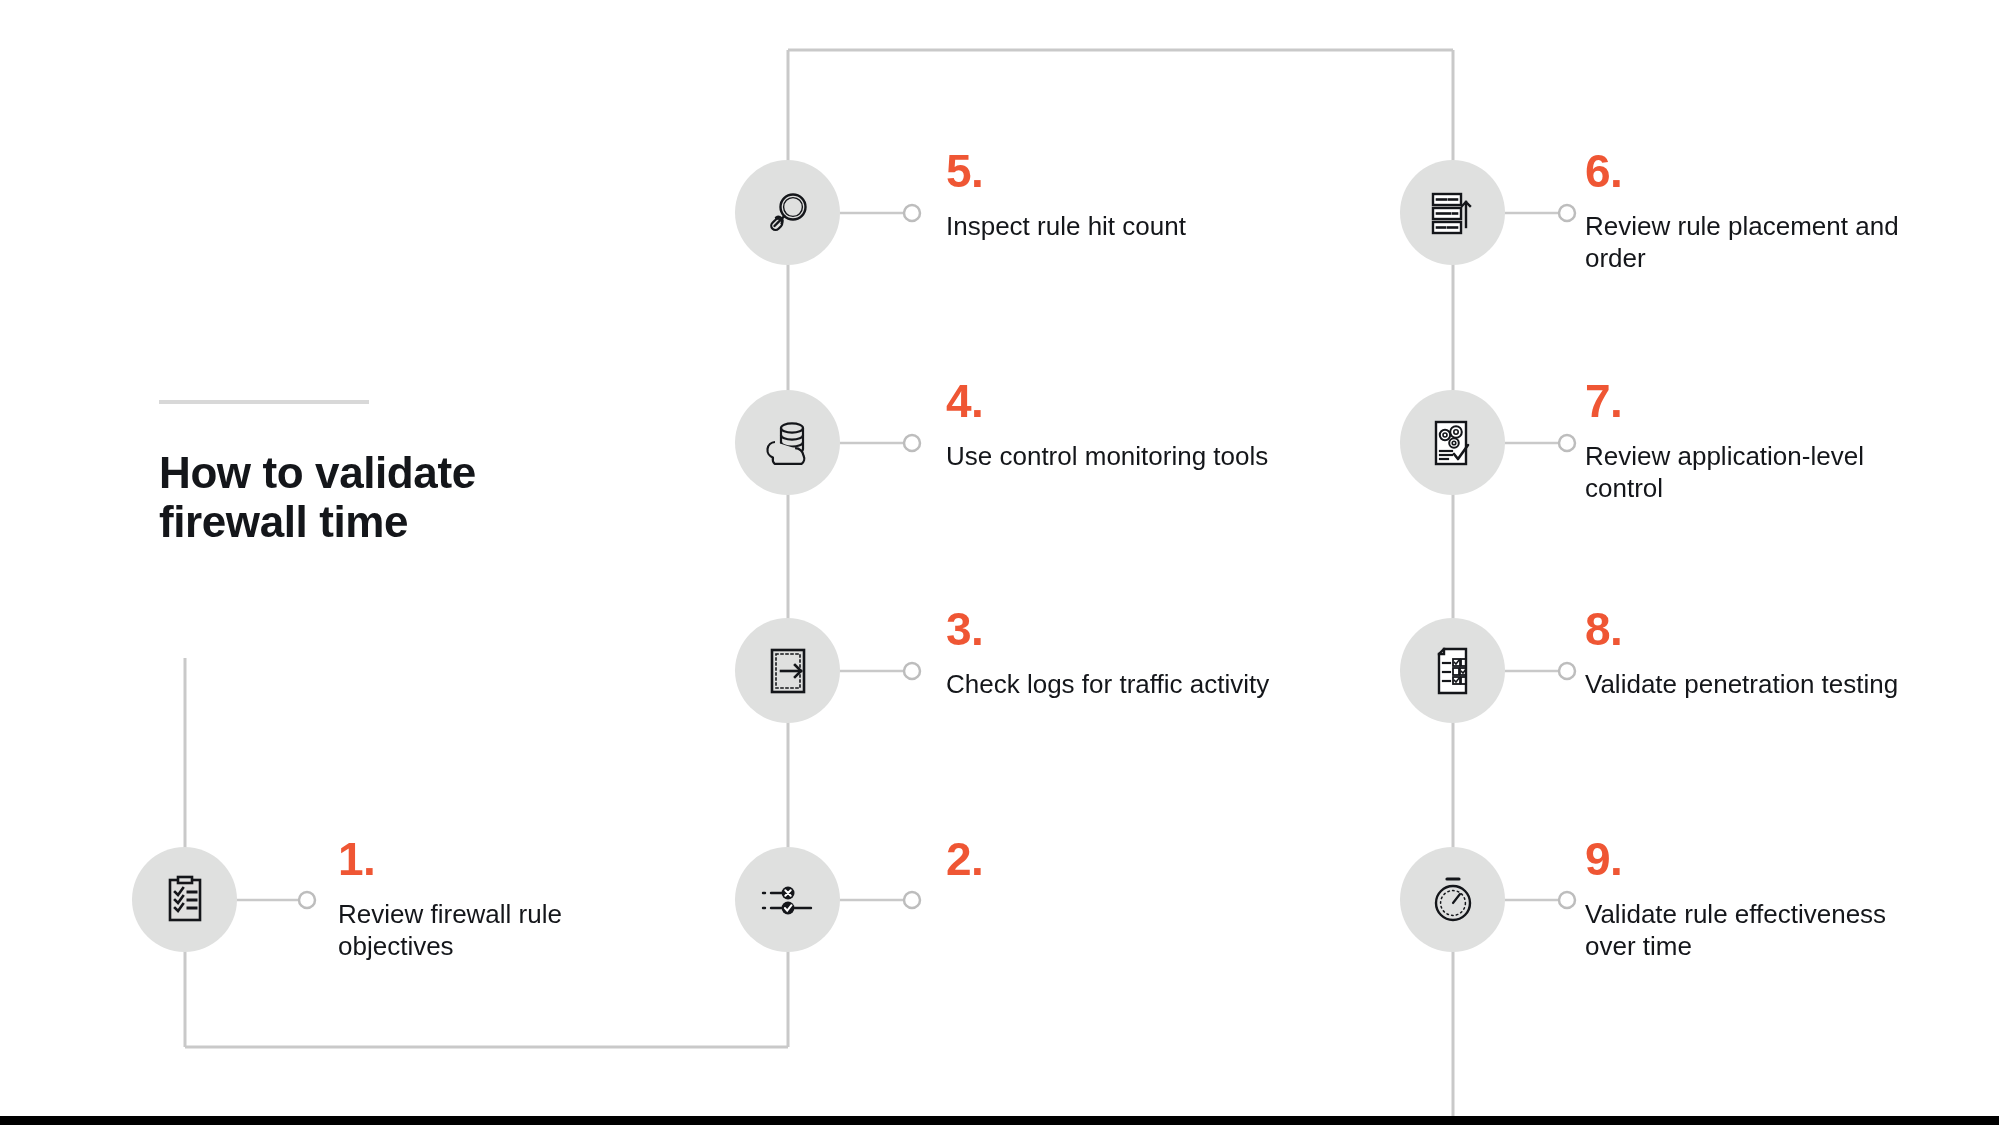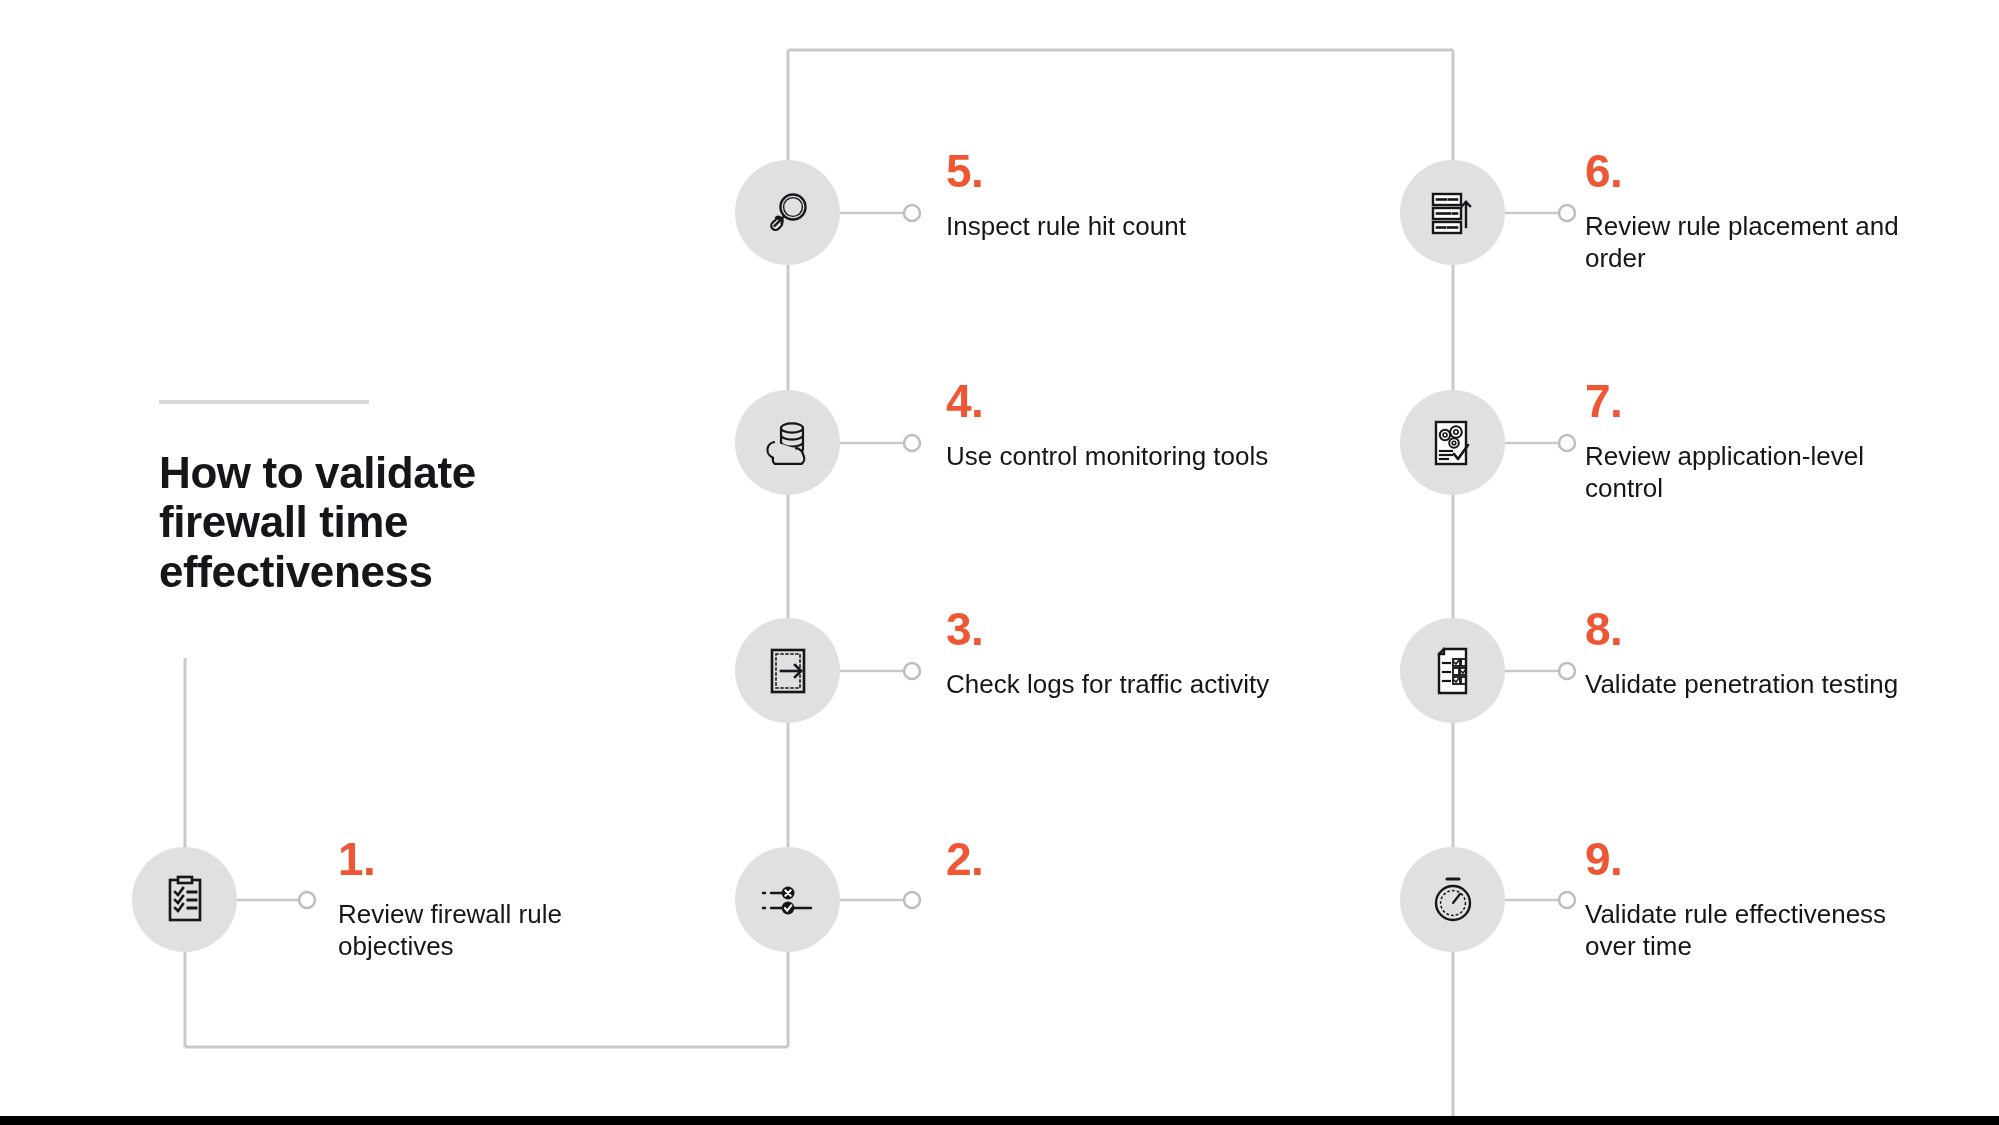--- a/index.html
+++ b/index.html
@@ -133,21 +133,20 @@
       <circle cx="1567" cy="671" r="8"></circle>
       <circle cx="1567" cy="900" r="8"></circle>
     </g>
   </svg>
 
   <div id="title-block">
     <div id="title-rule"></div>
     <h1 id="page-title">
       <span>How to validate</span><br>
       <span>firewall time</span><br>
-      <span>effectiveness</span>
     </h1>
   </div>
 
   <div class="step">
     <div class="step-disc" style="left:132px; top:847px;">
       <span>
         <svg width="56" height="56" viewBox="0 0 56 56" fill="none" stroke="#14161a" stroke-width="2.6" stroke-linecap="square" stroke-linejoin="miter">
           <rect x="13" y="8" width="30" height="40"></rect>
           <rect x="21" y="5" width="14" height="6" fill="#dfe0df"></rect>
           <path d="M18 20 l3 3 l5 -7"></path>

